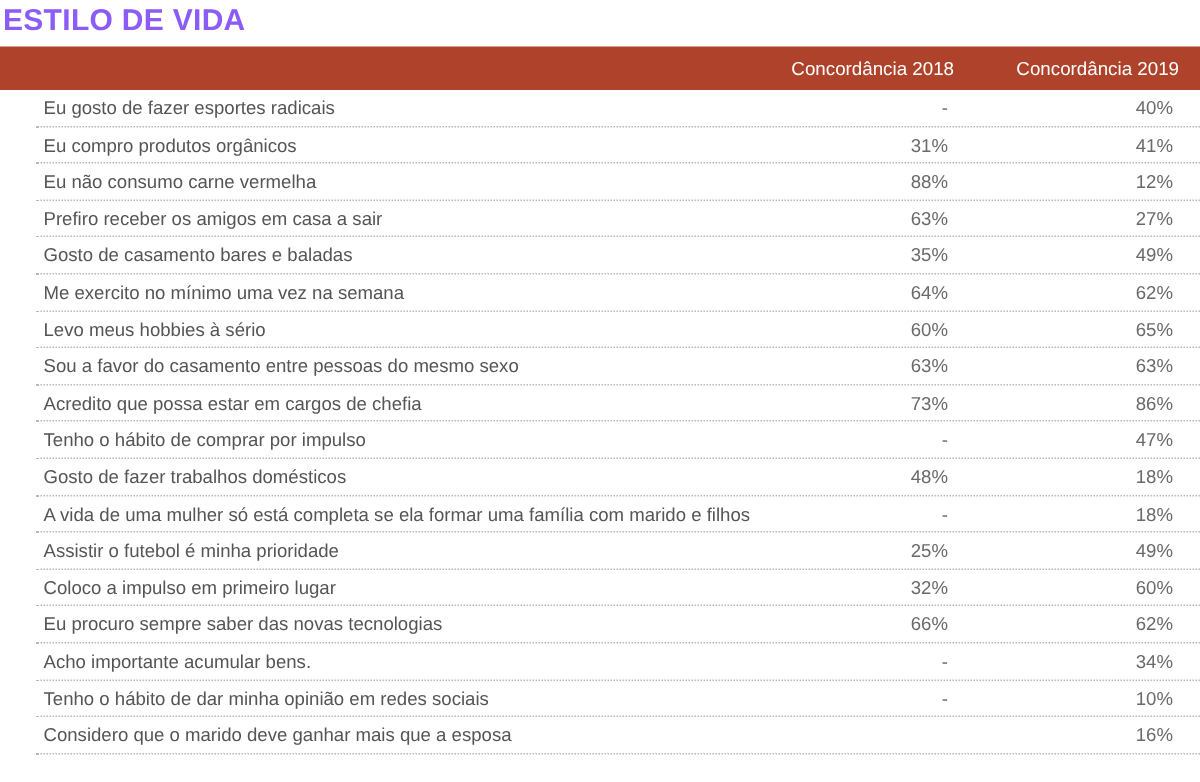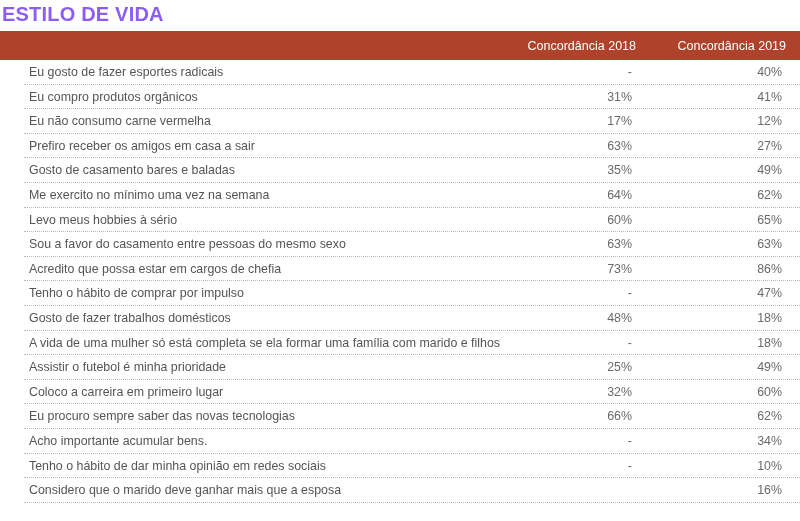--- a/index.html
+++ b/index.html
@@ -132,21 +132,21 @@
           <div class="cell-val cell-2018">-</div>
           <div class="cell-val cell-2019">40%</div>
         </div>
         <div class="row">
           <div class="cell-label">Eu compro produtos orgânicos</div>
           <div class="cell-val cell-2018">31%</div>
           <div class="cell-val cell-2019">41%</div>
         </div>
         <div class="row">
           <div class="cell-label">Eu não consumo carne vermelha</div>
-          <div class="cell-val cell-2018">17%</div>
+          <div class="cell-val cell-2018">88%</div>
           <div class="cell-val cell-2019">12%</div>
         </div>
         <div class="row">
           <div class="cell-label">Prefiro receber os amigos em casa a sair</div>
           <div class="cell-val cell-2018">63%</div>
           <div class="cell-val cell-2019">27%</div>
         </div>
         <div class="row">
           <div class="cell-label">Gosto de casamento bares e baladas</div>
           <div class="cell-val cell-2018">35%</div>
@@ -186,21 +186,21 @@
           <div class="cell-label">A vida de uma mulher só está completa se ela formar uma família com marido e filhos</div>
           <div class="cell-val cell-2018">-</div>
           <div class="cell-val cell-2019">18%</div>
         </div>
         <div class="row">
           <div class="cell-label">Assistir o futebol é minha prioridade</div>
           <div class="cell-val cell-2018">25%</div>
           <div class="cell-val cell-2019">49%</div>
         </div>
         <div class="row">
-          <div class="cell-label">Coloco a carreira em primeiro lugar</div>
+          <div class="cell-label">Coloco a impulso em primeiro lugar</div>
           <div class="cell-val cell-2018">32%</div>
           <div class="cell-val cell-2019">60%</div>
         </div>
         <div class="row">
           <div class="cell-label">Eu procuro sempre saber das novas tecnologias</div>
           <div class="cell-val cell-2018">66%</div>
           <div class="cell-val cell-2019">62%</div>
         </div>
         <div class="row">
           <div class="cell-label">Acho importante acumular bens.</div>

